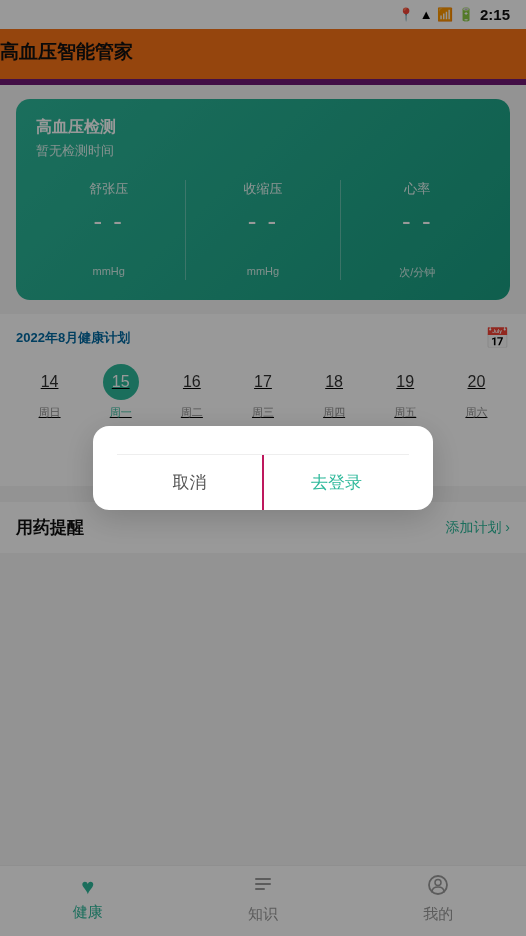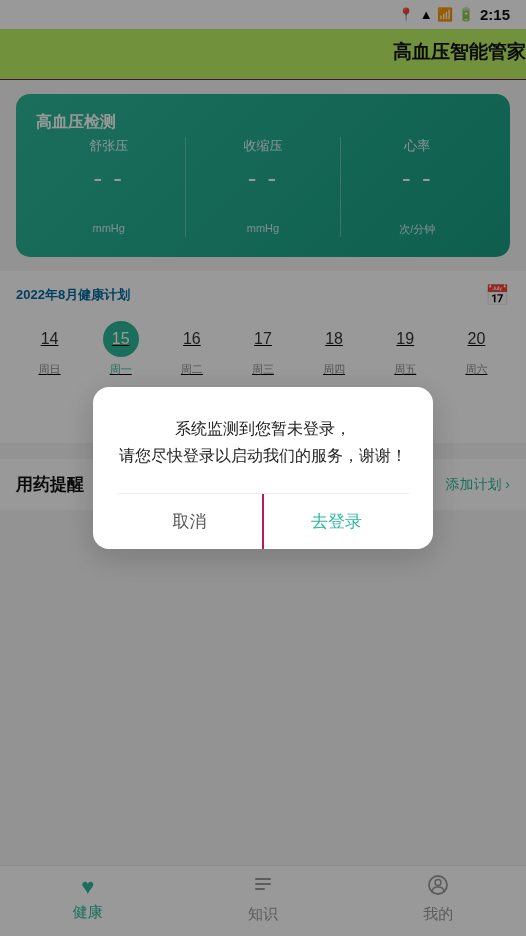--- a/index.html
+++ b/index.html
@@ -28,27 +28,27 @@
       gap: 5px;
     }
     .status-time {
       font-size: 15px;
       font-weight: 600;
       color: #111;
     }
 
     
     .header {
-      background: #bef264;
-      text-align: right;
+      background: #f97316;
+      text-align: left;
       padding: 10px 0 14px;
       font-size: 19px;
       font-weight: 600;
       color: #111;
-      border-bottom: 1px solid #701a75;
+      border-bottom: 6px solid #701a75;
     }
 
     
     .bp-card {
       background: linear-gradient(135deg, #2db89a 0%, #1a9e82 100%);
       margin: 14px 16px;
       border-radius: 14px;
       padding: 18px 20px 20px;
       color: #fff;
     }
@@ -282,20 +282,21 @@
 </div>
 
 <div class="header">
   <span>高血压智能管家</span>
 </div>
 
 <div class="page-content">
 
   <div class="bp-card">
     <div class="bp-card-title">高血压检测</div>
+    <div class="bp-card-subtitle">暂无检测时间</div>
     <div class="bp-metrics">
       <div class="bp-metric">
         <div class="bp-metric-label">舒张压</div>
         <div class="bp-metric-value">- -</div>
         <div class="bp-metric-unit">mmHg</div>
       </div>
       <div class="bp-divider"></div>
       <div class="bp-metric">
         <div class="bp-metric-label">收缩压</div>
         <div class="bp-metric-value">- -</div>
@@ -380,22 +381,18 @@
         <circle cx="11" cy="8.5" r="3" stroke="#999" stroke-width="1.5" fill="none"></circle>
         <path d="M5 18c0-3.314 2.686-5 6-5s6 1.686 6 5" stroke="#999" stroke-width="1.5" fill="none" stroke-linecap="round"></path>
       </svg>
     </span>
     <span class="nav-label">我的</span>
   </div>
 </div>
 
 <div class="overlay">
   <div class="dialog">
-    <div class="dialog-text">
-      <span>系统监测到您暂未登录，</span><br>
-      <span>请您尽快登录以启动我们的服务，谢谢！</span>
-    </div>
     <div class="dialog-buttons">
       <button class="dialog-btn cancel">取消</button>
       <button class="dialog-btn confirm">去登录</button>
     </div>
   </div>
 </div>
 
 </body></html>

